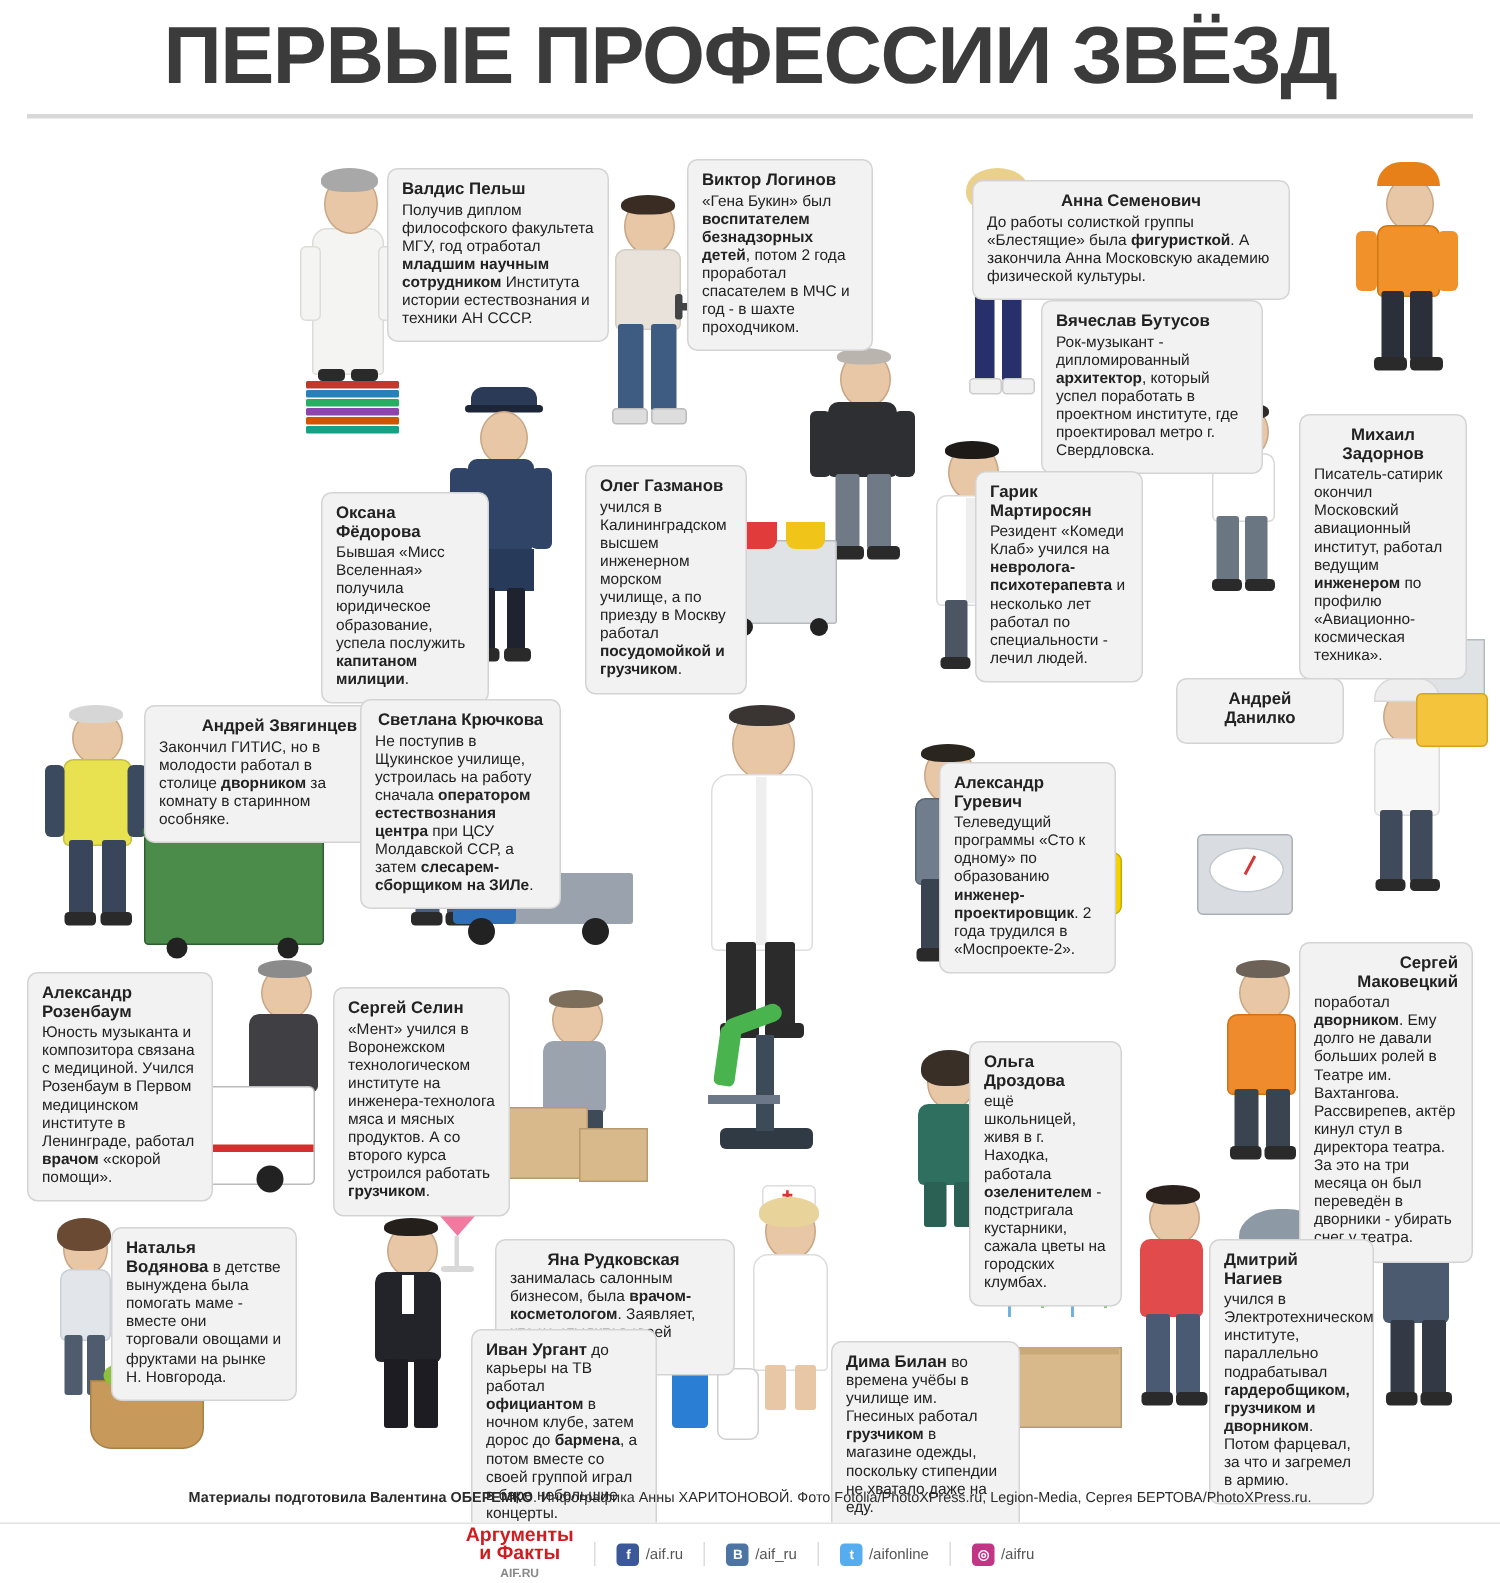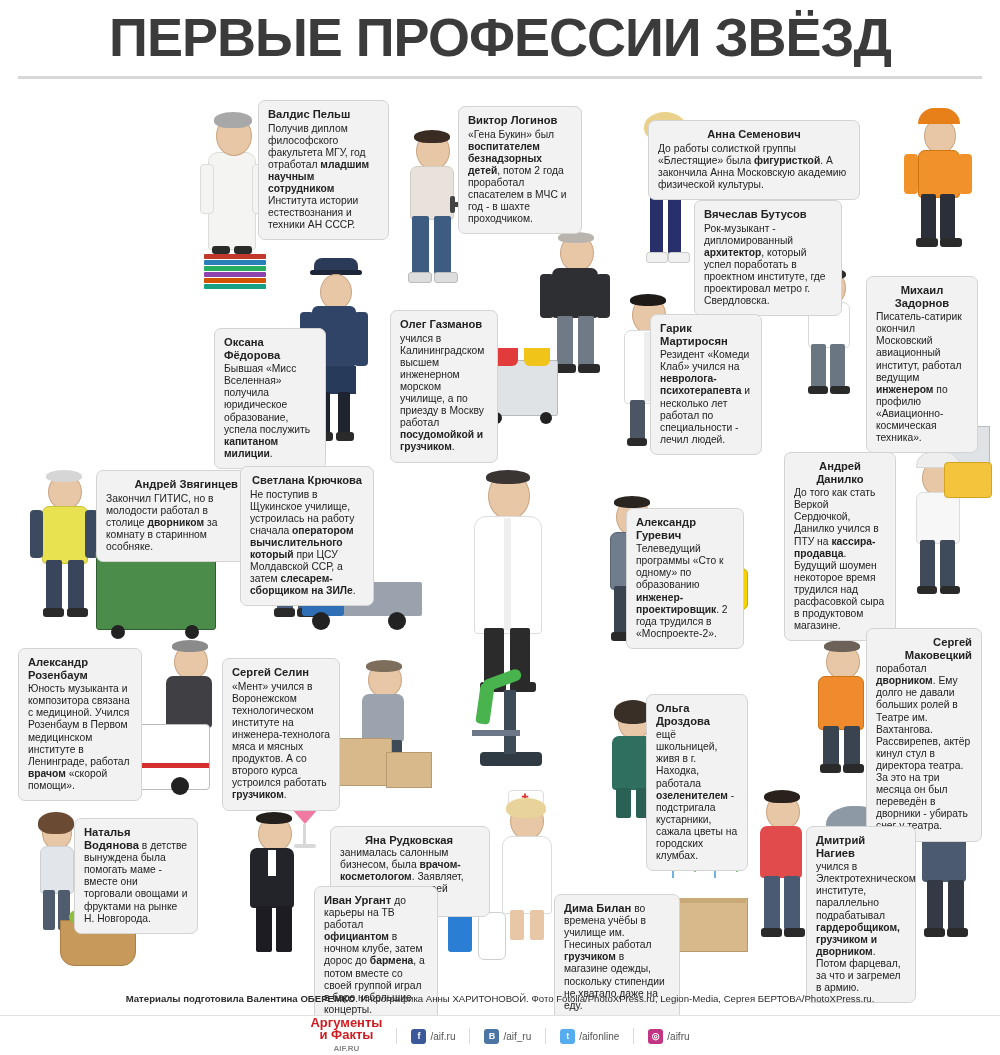--- a/index.html
+++ b/index.html
@@ -412,21 +412,21 @@
   <div class="leg" style="left:21px;top:90px;width:16px;height:50px;background:#333a46;"></div>
   <div class="leg" style="left:42px;top:90px;width:16px;height:50px;background:#333a46;"></div>
   <div class="shoe" style="left:18px;top:138px;width:21px;height:9px;"></div>
   <div class="shoe" style="left:41px;top:138px;width:21px;height:9px;"></div>
 </div>
 <div class="pigeon" style="left:826px;top:806px;width:58px;height:40px;">
   <div style="position:absolute;left:42px;top:-8px;width:18px;height:16px;background:#8e99a6;border-radius:50%;"></div>
   <div style="position:absolute;left:58px;top:-3px;width:8px;height:4px;background:#d8a23a;border-radius:2px;"></div>
 </div>
 
-<div class="card" style="left:258px;top:100px;width:131px;">
+<div class="card" style="left:258px;top:112px;width:148px;">
   <span class="nm">Валдис Пельш</span>
   <p>Получив диплом философского факультета МГУ, год отработал <b>младшим научным сотрудником</b> Института истории естествознания и техники АН СССР.</p>
 </div>
 
 <div class="card" style="left:458px;top:106px;width:124px;">
   <span class="nm">Виктор Логинов</span>
   <p>«Гена Букин» был <b>воспитателем безнадзорных детей</b>, потом 2 года проработал спасателем в МЧС и год - в шахте проходчиком.</p>
 </div>
 
 <div class="card" style="left:648px;top:120px;width:212px;">
@@ -454,31 +454,30 @@
   <p>учился в Калининградском высшем инженерном морском училище, а по приезду в Москву работал <b>посудомойкой и грузчиком</b>.</p>
 </div>
 
 <div class="card" style="left:650px;top:314px;width:112px;">
   <span class="nm">Гарик Мартиросян</span>
   <p>Резидент «Комеди Клаб» учился на <b>невролога-психотерапевта</b> и несколько лет работал по специальности - лечил людей.</p>
 </div>
 
 <div class="card" style="left:784px;top:452px;width:112px;">
   <span class="nm center" style="text-align:center;">Андрей Данилко</span>
-  <p>До того как стать Веркой Сердючкой, Данилко учился в ПТУ на <b>кассира-продавца</b>. Будущий шоумен некоторое время трудился над расфасовкой сыра в продуктовом магазине.</p>
 </div>
 
 <div class="card" style="left:96px;top:470px;width:152px;">
   <span class="nm" style="text-align:right;display:block;">Андрей Звягинцев</span>
   <p>Закончил ГИТИС, но в молодости работал в столице <b>дворником</b> за комнату в старинном особняке.</p>
 </div>
 
 <div class="card" style="left:240px;top:466px;width:134px;">
   <span class="nm center" style="text-align:center;">Светлана Крючкова</span>
-  <p>Не поступив в Щукинское училище, устроилась на работу сначала <b>оператором вычислительного который</b> при ЦСУ Молдавской ССР, а затем <b>слесарем-сборщиком на ЗИЛе</b>.</p>
+  <p>Не поступив в Щукинское училище, устроилась на работу сначала <b>оператором естествознания центра</b> при ЦСУ Молдавской ССР, а затем <b>слесарем-сборщиком на ЗИЛе</b>.</p>
 </div>
 
 <div class="card" style="left:626px;top:508px;width:118px;">
   <span class="nm">Александр Гуревич</span>
   <p>Телеведущий программы «Сто к одному» по образованию <b>инженер-проектировщик</b>. 2 года трудился в «Моспроекте-2».</p>
 </div>
 
 <div class="card" style="left:18px;top:648px;width:124px;">
   <span class="nm">Александр Розенбаум</span>
   <p>Юность музыканта и композитора связана с медициной. Учился Розенбаум в Первом медицинском институте в Ленинграде, работал <b>врачом</b> «скорой помощи».</p>

